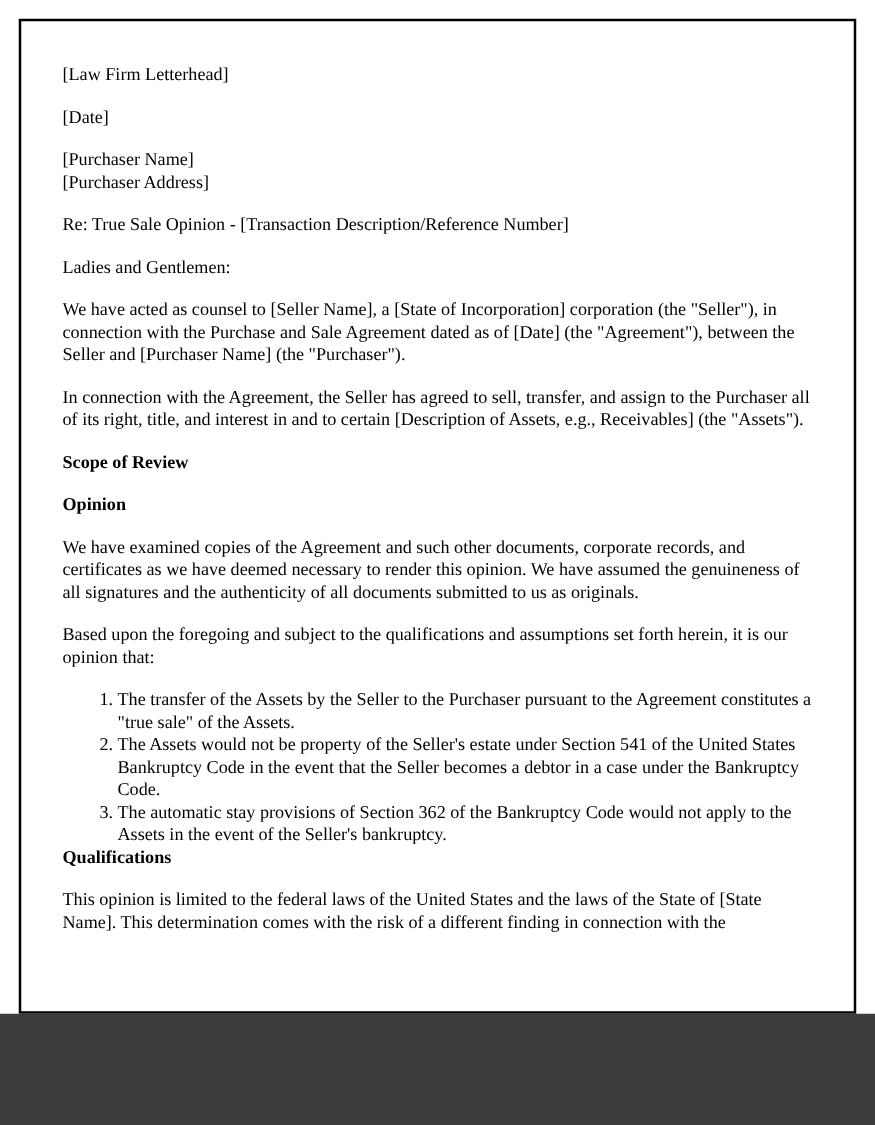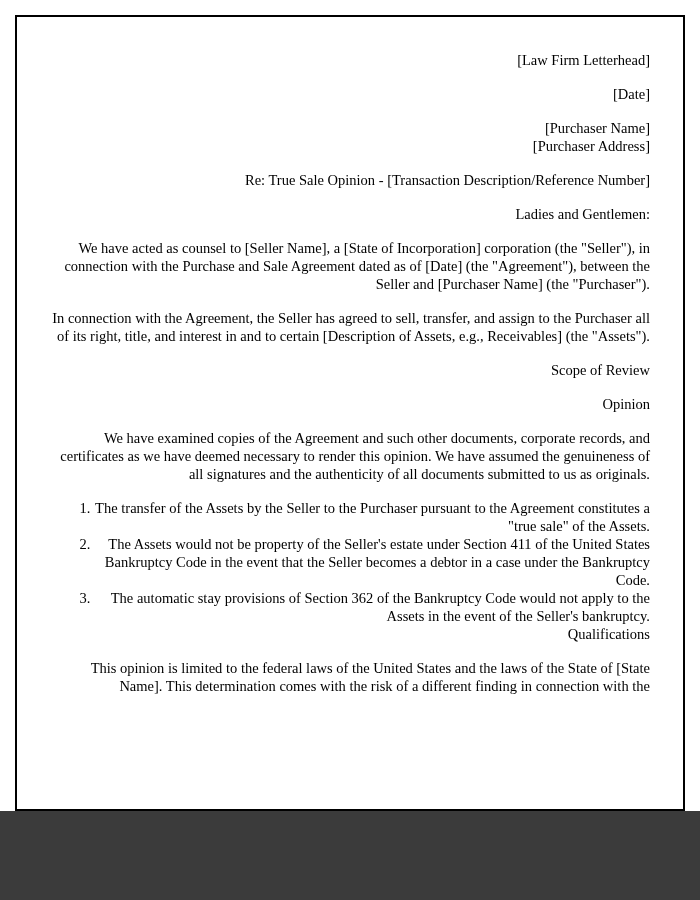--- a/index.html
+++ b/index.html
@@ -14,25 +14,24 @@
   .page {
     position: absolute;
     top: 15px; left: 15px;
     width: 670px; height: 796px;
     background: #ffffff;
     border: 2px solid #000000;
     overflow: hidden;
     padding: 34px 33px 0 33px;
     font-size: 14.5px;
     line-height: 18px;
-    text-align: right;
   }
   .block { margin-bottom: 16px; }
   .addr-line { line-height: 18px; }
-  .heading { font-weight: normal; }
+  .heading { font-weight: bold; }
   ol.opinion-list {
     margin: 0 0 0 0;
     padding-left: 44px;
     list-style: decimal;
   }
   ol.opinion-list li { margin: 0; line-height: 18px; }
   .bottom-strip {
     position: absolute;
     top: 811px; left: 0;
     width: 700px; height: 89px;
@@ -60,24 +59,25 @@
   <p class="block">We have acted as counsel to [Seller Name], a [State of Incorporation] corporation (the "Seller"), in connection with the Purchase and Sale Agreement dated as of [Date] (the "Agreement"), between the Seller and [Purchaser Name] (the "Purchaser").</p>
 
   <p class="block">In connection with the Agreement, the Seller has agreed to sell, transfer, and assign to the Purchaser all of its right, title, and interest in and to certain [Description of Assets, e.g., Receivables] (the "Assets").</p>
 
   <p class="block heading">Scope of Review</p>
 
   <p class="block heading">Opinion</p>
 
   <p class="block">We have examined copies of the Agreement and such other documents, corporate records, and certificates as we have deemed necessary to render this opinion. We have assumed the genuineness of all signatures and the authenticity of all documents submitted to us as originals.</p>
 
+  <p class="block">Based upon the foregoing and subject to the qualifications and assumptions set forth herein, it is our opinion that:</p>
 
   <ol class="opinion-list">
     <li>The transfer of the Assets by the Seller to the Purchaser pursuant to the Agreement constitutes a "true sale" of the Assets.</li>
-    <li>The Assets would not be property of the Seller's estate under Section 411 of the United States Bankruptcy Code in the event that the Seller becomes a debtor in a case under the Bankruptcy Code.</li>
+    <li>The Assets would not be property of the Seller's estate under Section 541 of the United States Bankruptcy Code in the event that the Seller becomes a debtor in a case under the Bankruptcy Code.</li>
     <li>The automatic stay provisions of Section 362 of the Bankruptcy Code would not apply to the Assets in the event of the Seller's bankruptcy.</li>
   </ol>
 
   <p class="block heading">Qualifications</p>
 
   <p class="block">This opinion is limited to the federal laws of the United States and the laws of the State of [State Name]. This determination comes with the risk of a different finding in connection with the</p>
 
 </div>
 
 <div class="bottom-strip"></div>

